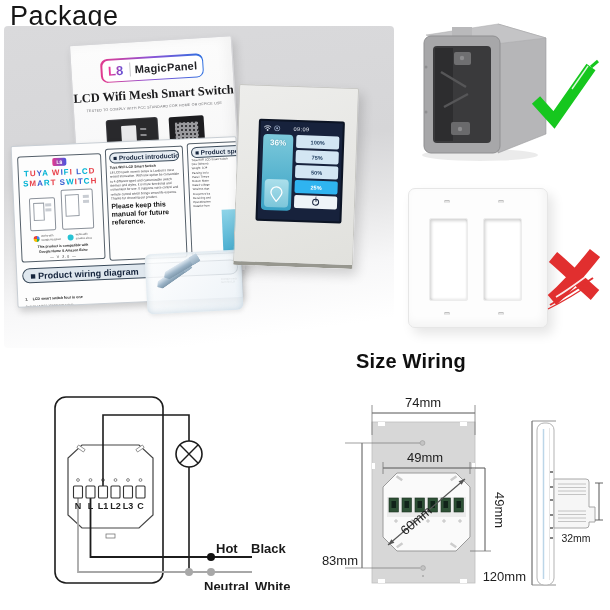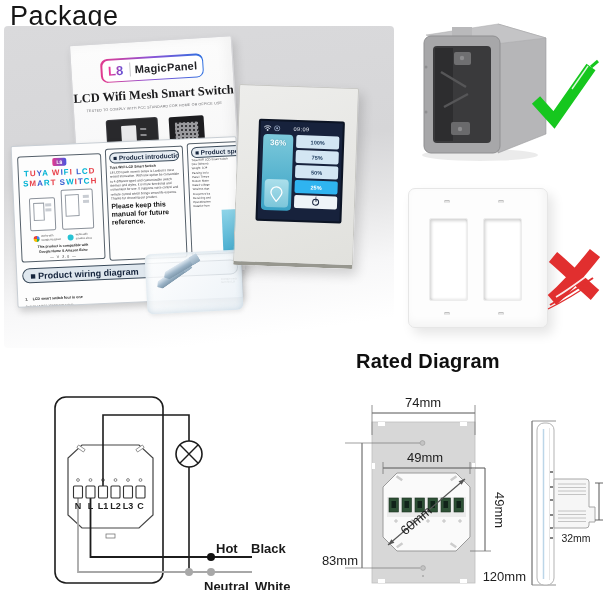--- a/index.html
+++ b/index.html
@@ -375,21 +375,21 @@
     <circle cx="191" cy="212" r="4" fill="#111"></circle>
     <circle cx="169" cy="227" r="4" fill="#a8a8a8"></circle>
     <circle cx="191" cy="227" r="4" fill="#a8a8a8"></circle>
 
     <text class="wirelbl" x="196" y="208">Hot</text>
     <text class="wirelbl" x="231" y="208">Black</text>
     <text class="wirelbl" x="184" y="246">Neutral</text>
     <text class="wirelbl" x="235" y="246">White</text>
   </svg>
 
-  <div class="abs sec-title" style="left:356px;top:350px;">Rated Diagram</div>
+  <div class="abs sec-title" style="left:356px;top:350px;">Size Wiring</div>
   <svg class="abs" style="left:300px;top:345px;" width="310" height="262" viewBox="0 0 310 262">
 
     <rect x="72" y="77" width="103" height="161" fill="#d7d7d7" stroke="#bfbfbf" stroke-width=".8"></rect>
     <g fill="#ffffff">
       <rect x="78" y="77" width="7" height="4"></rect>
         <rect x="160" y="77" width="7" height="4"></rect>
       <rect x="78" y="234" width="7" height="4"></rect>
         <rect x="160" y="234" width="7" height="4"></rect>
       <rect x="72" y="118" width="3" height="6"></rect>
         <rect x="172" y="118" width="3" height="6"></rect>

